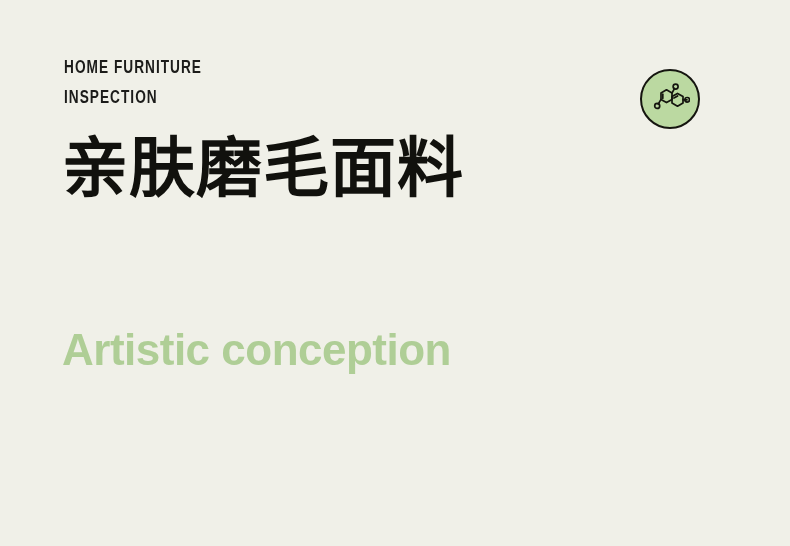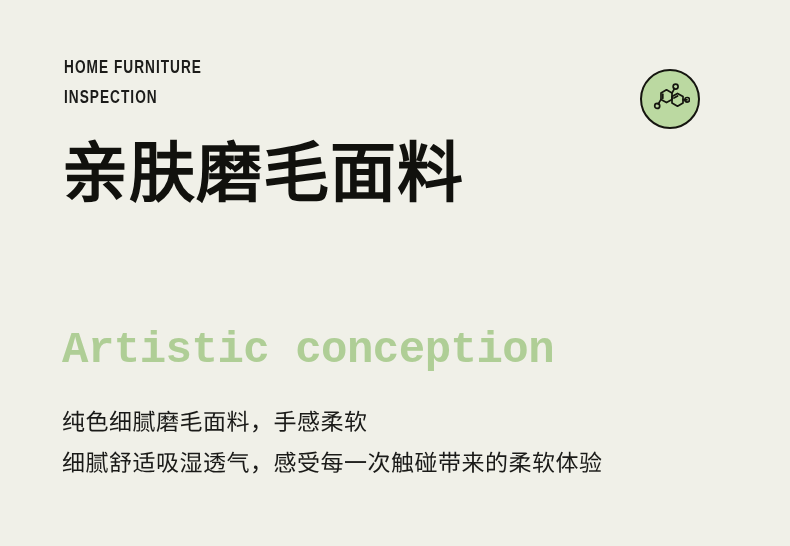--- a/index.html
+++ b/index.html
@@ -64,35 +64,35 @@
   
   .headline {
     position: absolute;
     left: 62px;
     top: 134px;
     width: 700px;
   }
   .headline-line {
     display: block;
     color: #11110d;
-    font-family: Liberation Serif, serif;
+    font-family: Liberation Mono, monospace;
     font-size: 66px;
     font-weight: 700;
     line-height: 80px;
     letter-spacing: 1px;
     white-space: nowrap;
   }
 
   
   .subhead {
     position: absolute;
     left: 62px;
     top: 324px;
     color: #afce96;
-    font-family: Liberation Mono, monospace;
+    font-family: Liberation Sans, sans-serif;
     font-size: 44px;
     font-weight: 700;
     letter-spacing: -0.5px;
     line-height: 52px;
     white-space: nowrap;
   }
 
   
   .body-copy {
     position: absolute;
@@ -145,18 +145,14 @@
       </svg>
     </span>
   </div>
 
   <div class="headline">
     <span class="headline-line">亲肤磨毛面料</span>
   </div>
 
   <div class="subhead">Artistic conception</div>
 
-  <div class="body-copy">
-    <span class="body-line">纯色细腻磨毛面料，手感柔软</span>
-    <span class="body-line">细腻舒适吸湿透气，感受每一次触碰带来的柔软体验</span>
-  </div>
 
 </div>
 
 </body></html>

